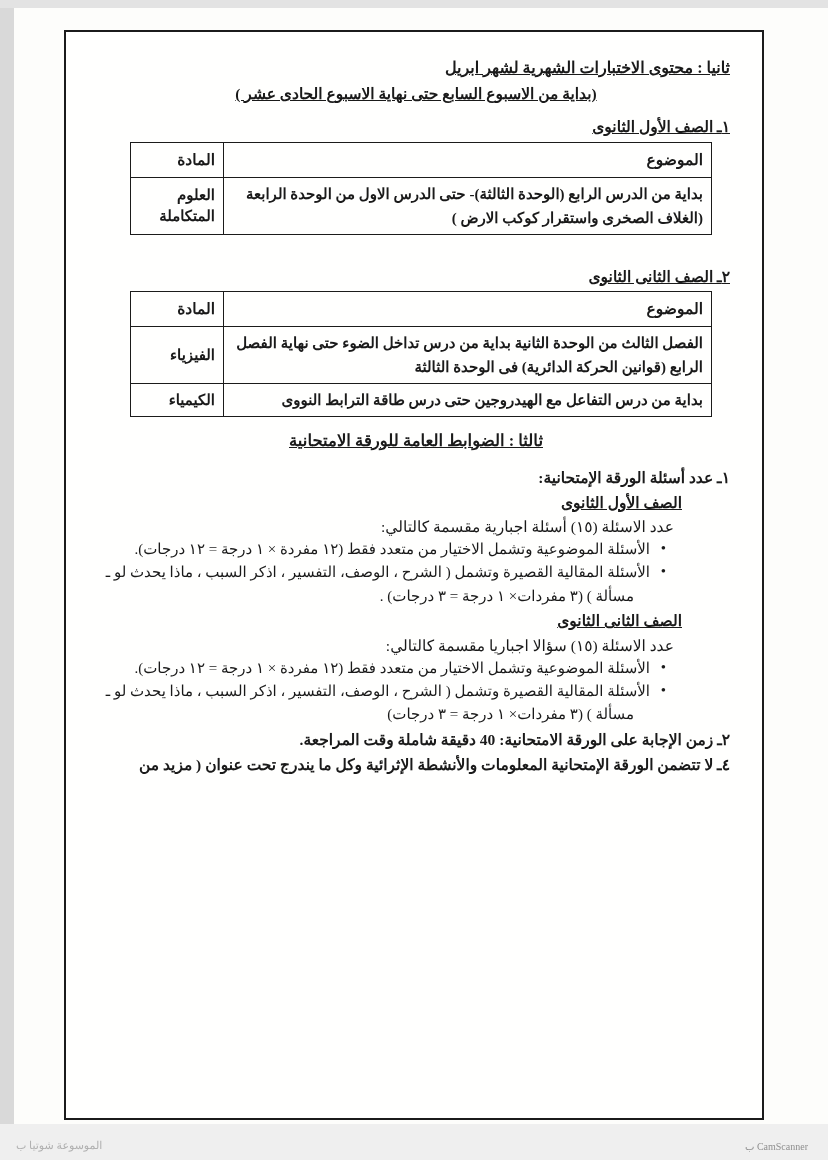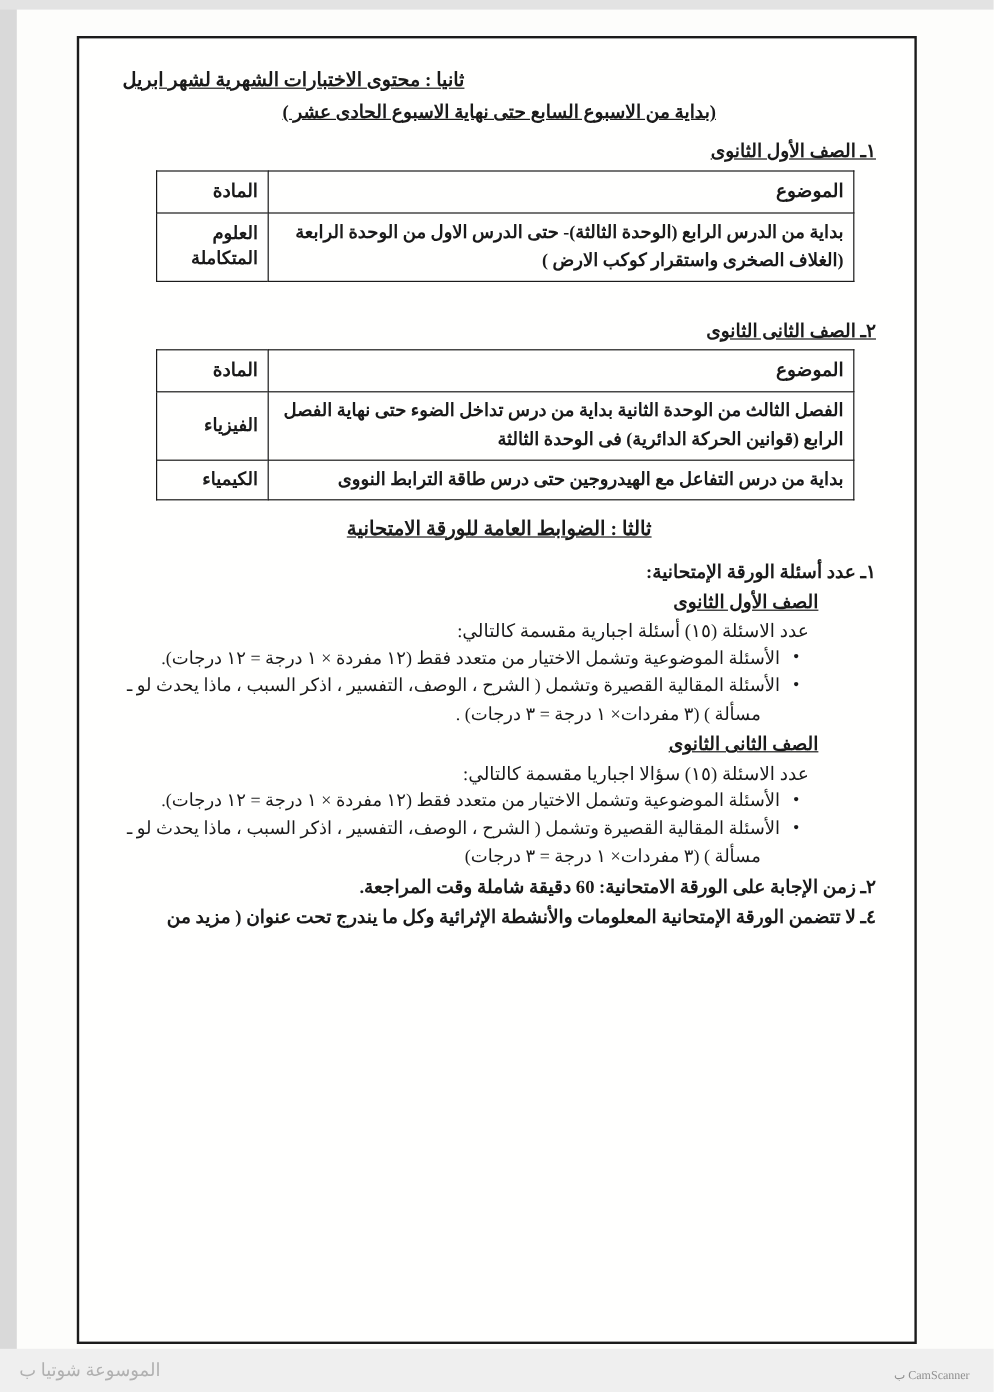--- a/index.html
+++ b/index.html
@@ -57,21 +57,21 @@
     top: 18px;
     width: 628px;
     text-align: right;
     direction: rtl;
     font-size: 15.5px;
     line-height: 1.5;
   }
   .heading-main {
     font-weight: bold;
     font-size: 16px;
-    text-align: left;
+    text-align: right;
     text-decoration: underline;
     margin: 6px 0 2px 0;
   }
   .heading-sub {
     font-weight: bold;
     font-size: 15.5px;
     text-align: center;
     text-decoration: underline;
     margin: 0 0 10px 0;
   }
@@ -160,21 +160,21 @@
   }
   .tail {
     font-size: 15.5px;
     font-weight: bold;
     padding-right: 96px;
   }
   .footer-left {
     position: absolute;
     left: 16px;
     bottom: 8px;
-    font-size: 15px;
+    font-size: 11px;
     color: #b0b0b0;
   }
   .footer-right {
     position: absolute;
     right: 20px;
     bottom: 8px;
     font-size: 10px;
     color: #8f8f8f;
   }
 </style>
@@ -247,21 +247,21 @@
       <div class="cont-line">مسألة ) (٣ مفردات× ١ درجة = ٣ درجات) .</div>
 
       <div class="sub-head">الصف الثانى الثانوى</div>
       <div class="lead">عدد الاسئلة  (١٥) سؤالا اجباريا مقسمة كالتالي:</div>
       <ul class="bullets">
         <li>الأسئلة الموضوعية وتشمل الاختيار من متعدد فقط (١٢ مفردة × ١ درجة = ١٢ درجات).</li>
         <li>الأسئلة المقالية  القصيرة وتشمل ( الشرح ، الوصف، التفسير ، اذكر  السبب ، ماذا يحدث لو ـ</li>
       </ul>
       <div class="cont-line">مسألة ) (٣ مفردات× ١ درجة = ٣ درجات)</div>
 
-      <div class="num-item">٢ـ زمن الإجابة على الورقة الامتحانية: 60 دقيقة  شاملة وقت المراجعة.</div>
+      <div class="num-item">٢ـ زمن الإجابة على الورقة الامتحانية: 40 دقيقة  شاملة وقت المراجعة.</div>
       <div class="num-item">٤ـ لا تتضمن الورقة الإمتحانية المعلومات والأنشطة الإثرائية وكل ما يندرج تحت عنوان ( مزيد من</div>
 
     </div>
   </div>
 
   <div class="footer-right">CamScanner ب</div>
   <div class="footer-left">الموسوعة شوتيا ب</div>
 </div>
 
 </body></html>

